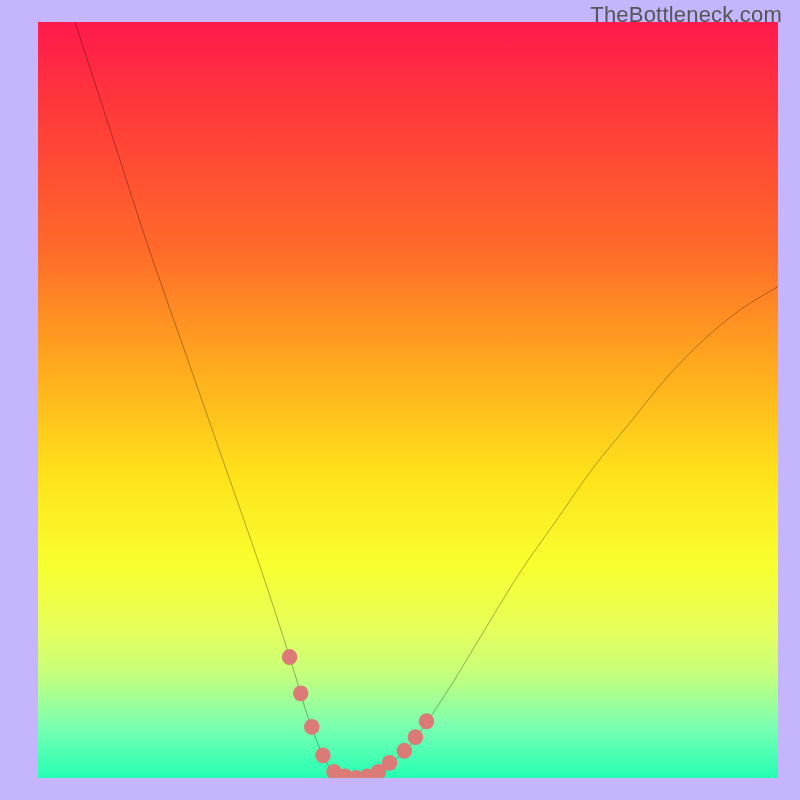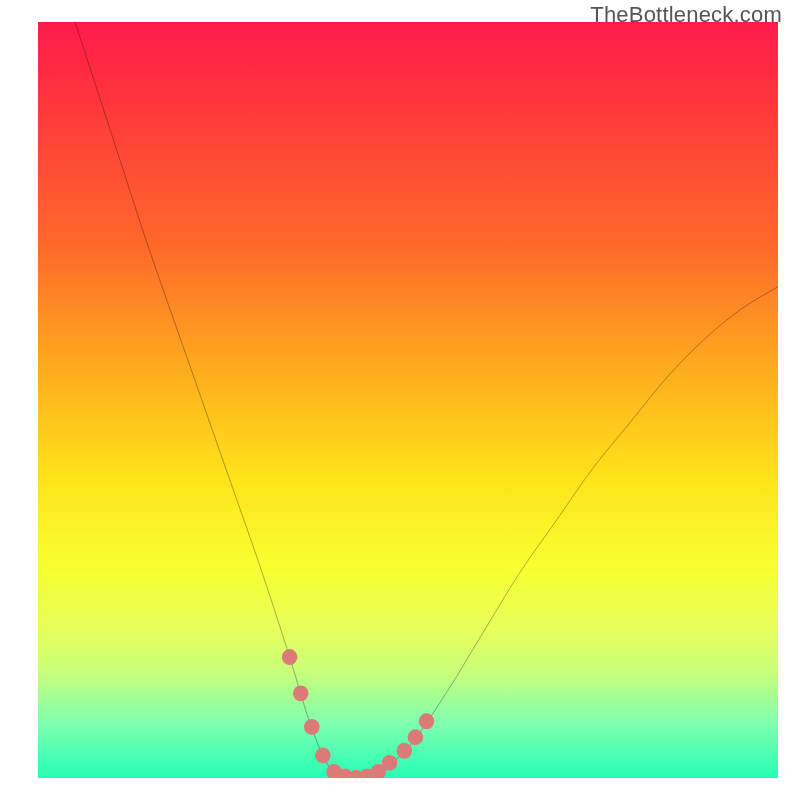--- a/index.html
+++ b/index.html
@@ -8,21 +8,21 @@
     width: 800px;
     height: 800px;
     background: #000;
     font-family: Arial, Helvetica, sans-serif;
     overflow: hidden;
   }
   .stage {
     position: relative;
     width: 800px;
     height: 800px;
-    background: #ffffff;
+    background: #c4b5fd;
   }
   .plot-bg {
     position: absolute;
     background: linear-gradient(to bottom,
       #ff1a4b 0%,
       #ff3a3a 12%,
       #ff6a2a 30%,
       #ffa81e 45%,
       #ffe21a 60%,
       #f8ff30 72%,

